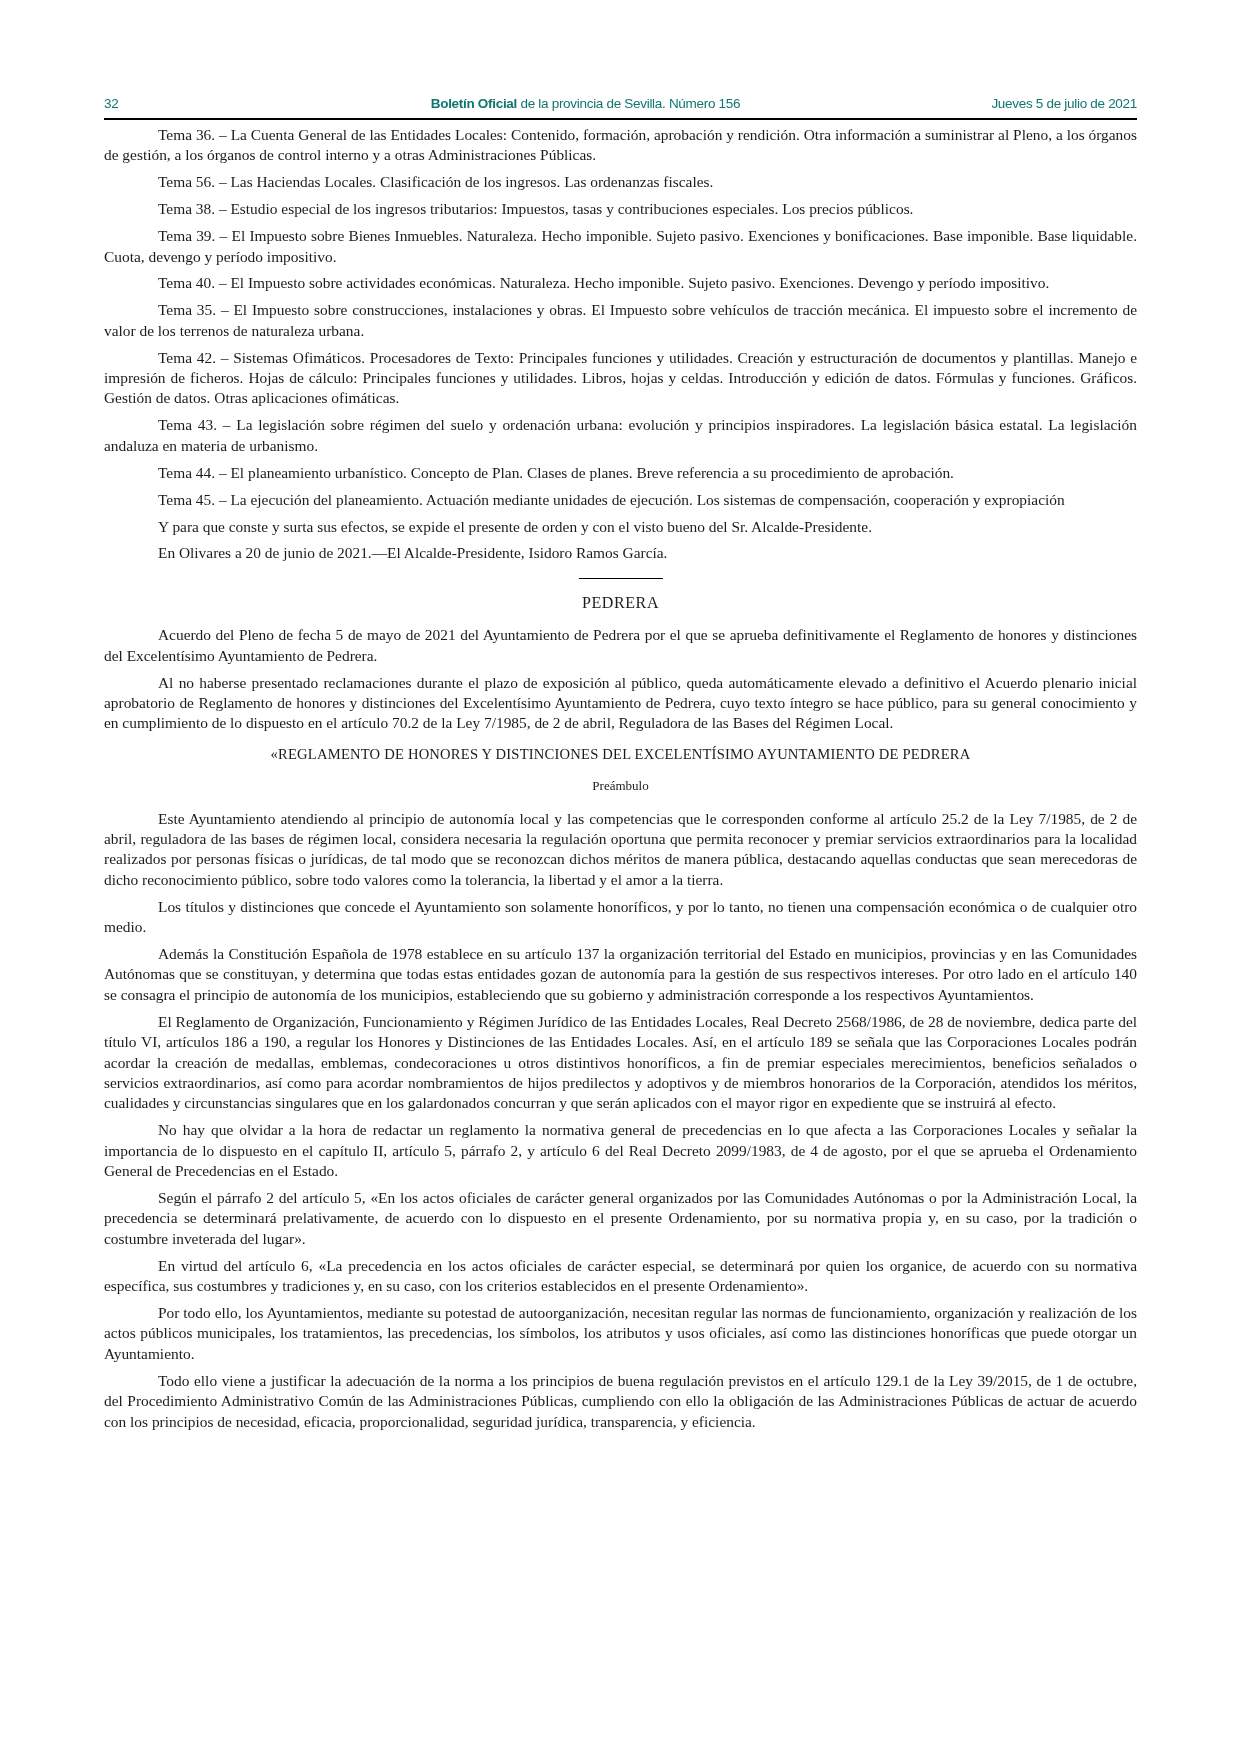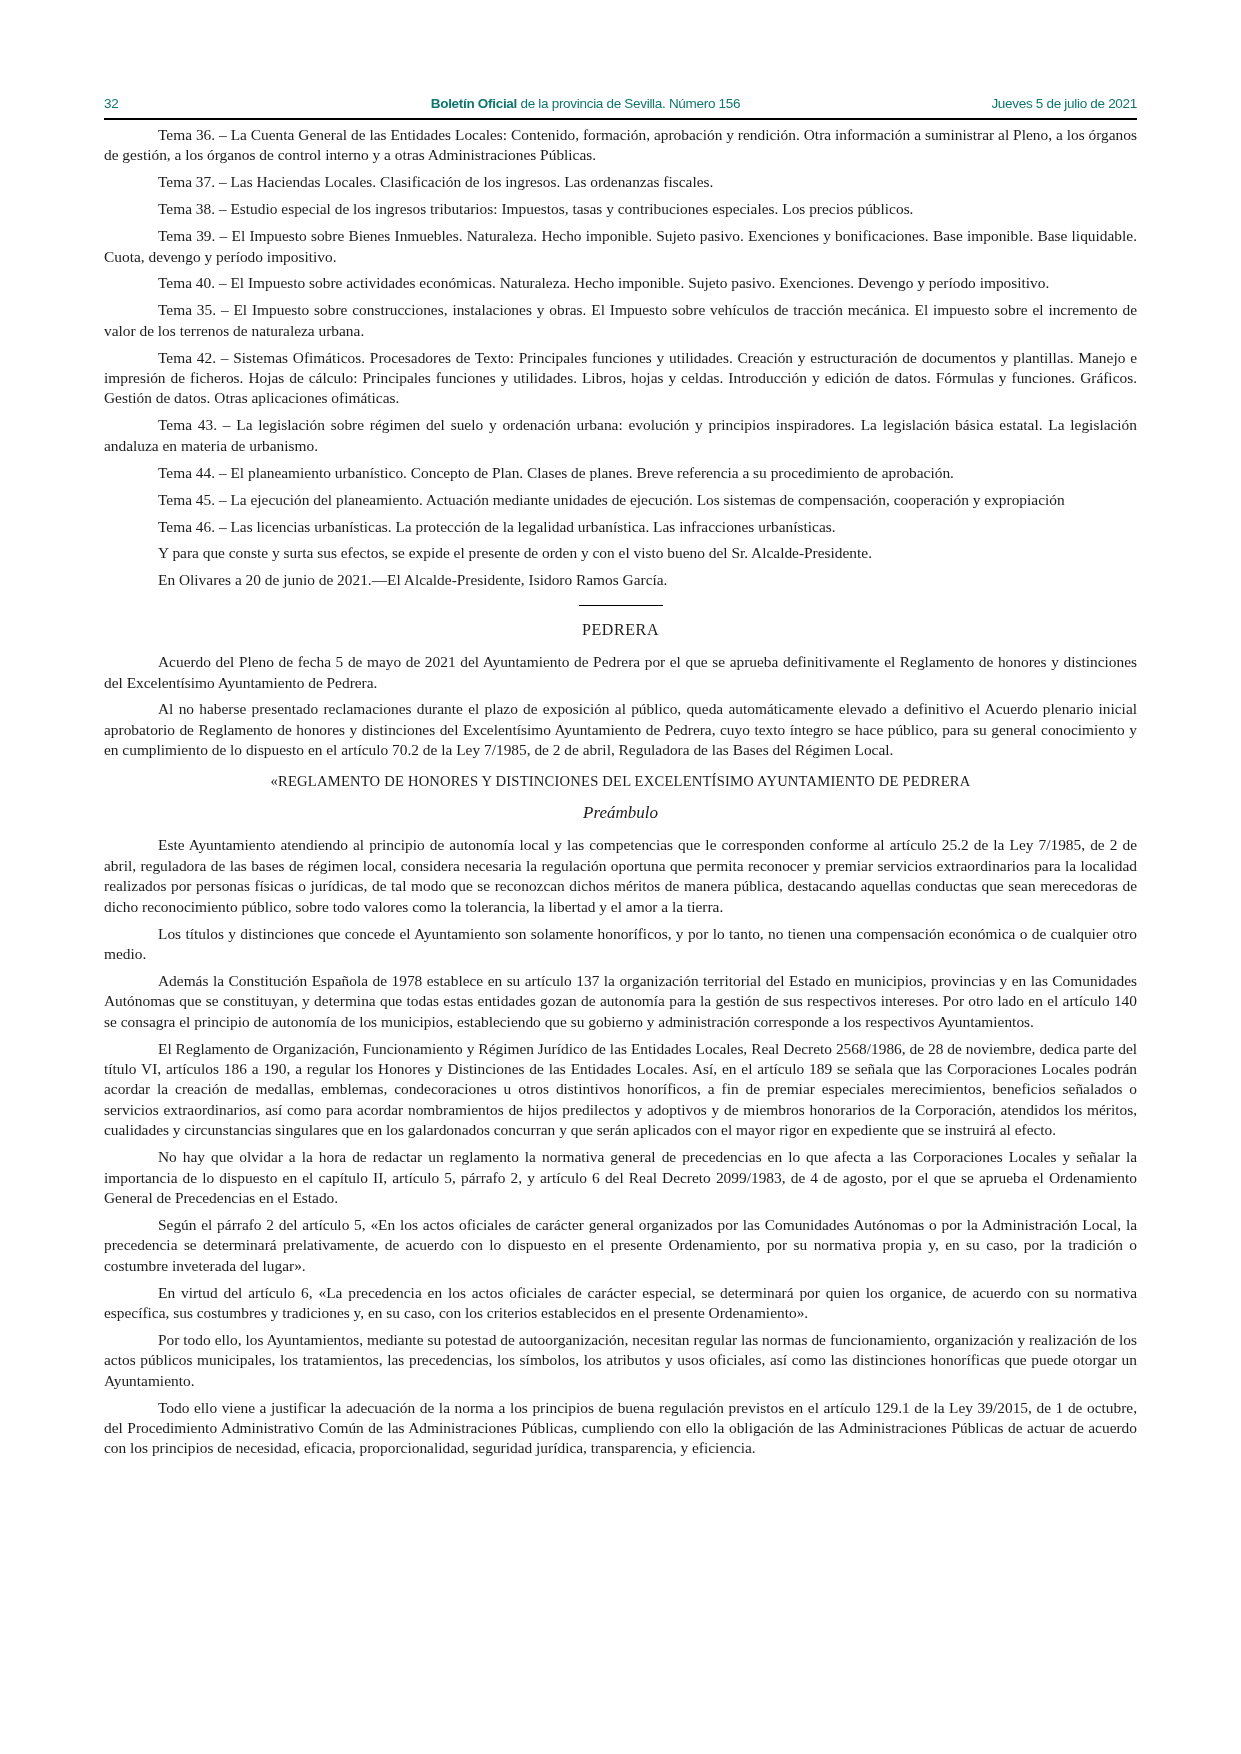--- a/index.html
+++ b/index.html
@@ -68,51 +68,49 @@
   .reg-title{
     text-align:center;
     text-indent:0 !important;
     font-size:14.6px;
     letter-spacing:0.2px;
     margin:10px 0 12px 0 !important;
   }
   .preamble-head{
     text-align:center;
     text-indent:0 !important;
-    font-style:italic;
-    font-size:17px;
+    font-size:13px;
     margin:10px 0 12px 0 !important;
   }
 </style>
 </head>
 <body>
 
 <div class="page">
   <div class="content">
 
     <div class="runhead">
       <div class="left">32</div>
       <div class="center"><span class="bold">Boletín Oficial</span><span> de la provincia de Sevilla. Número 156</span></div>
       <div class="right">Jueves 5 de julio de 2021</div>
     </div>
     <hr class="head-rule">
 
     <div class="bodytext">
 
       <p>Tema 36. – La Cuenta General de las Entidades Locales: Contenido, formación, aprobación y rendición. Otra información a suministrar al Pleno, a los órganos de gestión, a los órganos de control interno y a otras Administraciones Públicas.</p>
-      <p>Tema 37. – Las Haciendas Locales. Clasificación de los ingresos. Las ordenanzas fiscales.</p>
+      <p>Tema 56. – Las Haciendas Locales. Clasificación de los ingresos. Las ordenanzas fiscales.</p>
       <p>Tema 38. – Estudio especial de los ingresos tributarios: Impuestos, tasas y contribuciones especiales. Los precios públicos.</p>
       <p>Tema 39. – El Impuesto sobre Bienes Inmuebles. Naturaleza. Hecho imponible. Sujeto pasivo. Exenciones y bonificaciones. Base imponible. Base liquidable. Cuota, devengo y período impositivo.</p>
       <p>Tema 40. – El Impuesto sobre actividades económicas. Naturaleza. Hecho imponible. Sujeto pasivo. Exenciones. Devengo y período impositivo.</p>
       <p>Tema 35. – El Impuesto sobre construcciones, instalaciones y obras. El Impuesto sobre vehículos de tracción mecánica. El impuesto sobre el incremento de valor de los terrenos de naturaleza urbana.</p>
       <p>Tema 42. – Sistemas Ofimáticos. Procesadores de Texto: Principales funciones y utilidades. Creación y estructuración de documentos y plantillas. Manejo e impresión de ficheros. Hojas de cálculo: Principales funciones y utilidades. Libros, hojas y celdas. Introducción y edición de datos. Fórmulas y funciones. Gráficos. Gestión de datos. Otras aplicaciones ofimáticas.</p>
       <p>Tema 43. – La legislación sobre régimen del suelo y ordenación urbana: evolución y principios inspiradores. La legislación básica estatal. La legislación andaluza en materia de urbanismo.</p>
       <p>Tema 44. – El planeamiento urbanístico. Concepto de Plan. Clases de planes. Breve referencia a su procedimiento de aprobación.</p>
       <p>Tema 45. – La ejecución del planeamiento. Actuación mediante unidades de ejecución. Los sistemas de compensación, cooperación y expropiación</p>
-      <p>Tema 46. – Las licencias urbanísticas. La protección de la legalidad urbanística. Las infracciones urbanísticas.</p>
       <p>Y para que conste y surta sus efectos, se expide el presente de orden y con el visto bueno del Sr. Alcalde-Presidente.</p>
       <p>En Olivares a 20 de junio de 2021.—El Alcalde-Presidente, Isidoro Ramos García.</p>
 
       <hr class="sep">
 
       <p class="muni-title">PEDRERA</p>
       <p>Acuerdo del Pleno de fecha 5 de mayo de 2021 del Ayuntamiento de Pedrera por el que se aprueba definitivamente el Reglamento de honores y distinciones del Excelentísimo Ayuntamiento de Pedrera.</p>
       <p>Al no haberse presentado reclamaciones durante el plazo de exposición al público, queda automáticamente elevado a definitivo el Acuerdo plenario inicial aprobatorio de Reglamento de honores y distinciones del Excelentísimo Ayuntamiento de Pedrera, cuyo texto íntegro se hace público, para su general conocimiento y en cumplimiento de lo dispuesto en el artículo 70.2 de la Ley 7/1985, de 2 de abril, Reguladora de las Bases del Régimen Local.</p>
       <p class="reg-title">«REGLAMENTO DE HONORES Y DISTINCIONES DEL EXCELENTÍSIMO AYUNTAMIENTO DE PEDRERA</p>
       <p class="preamble-head">Preámbulo</p>

